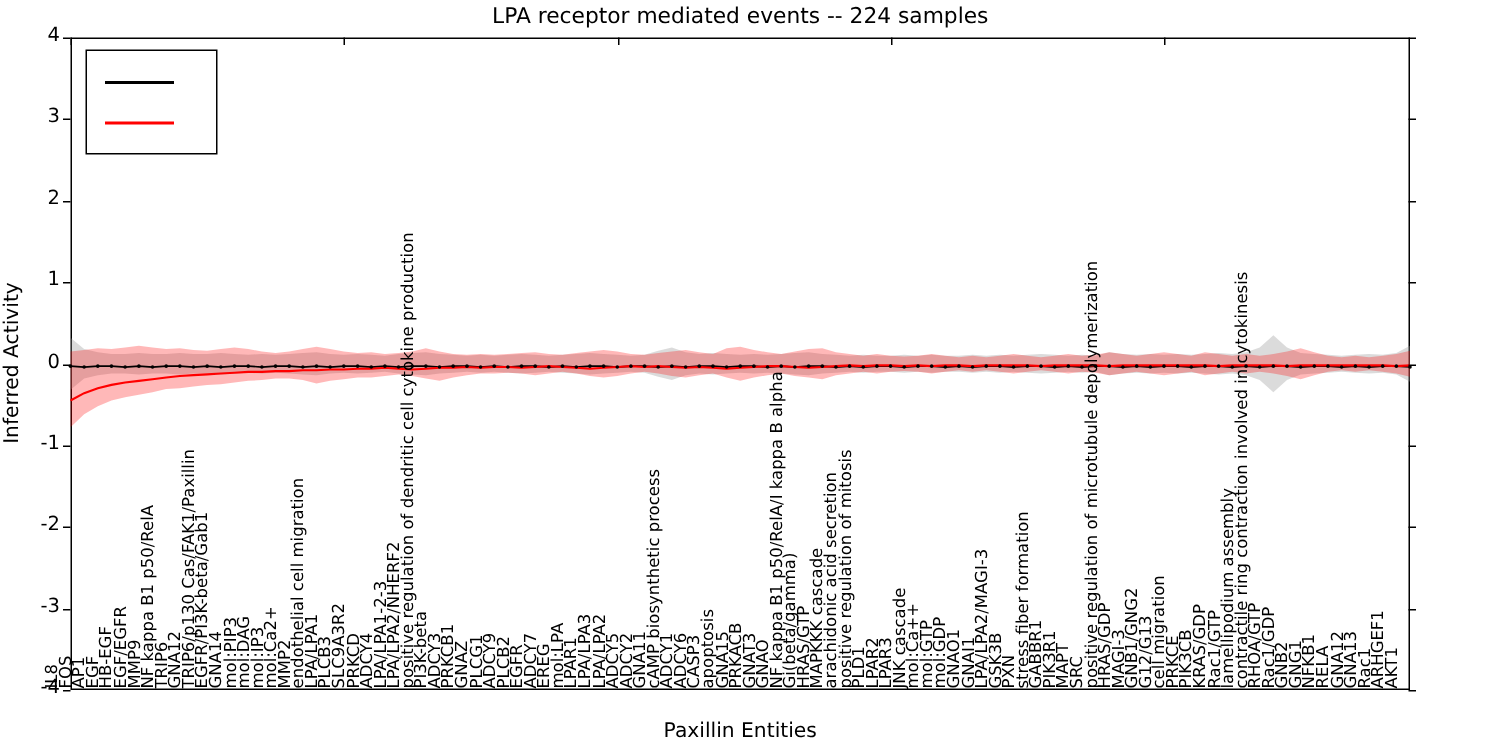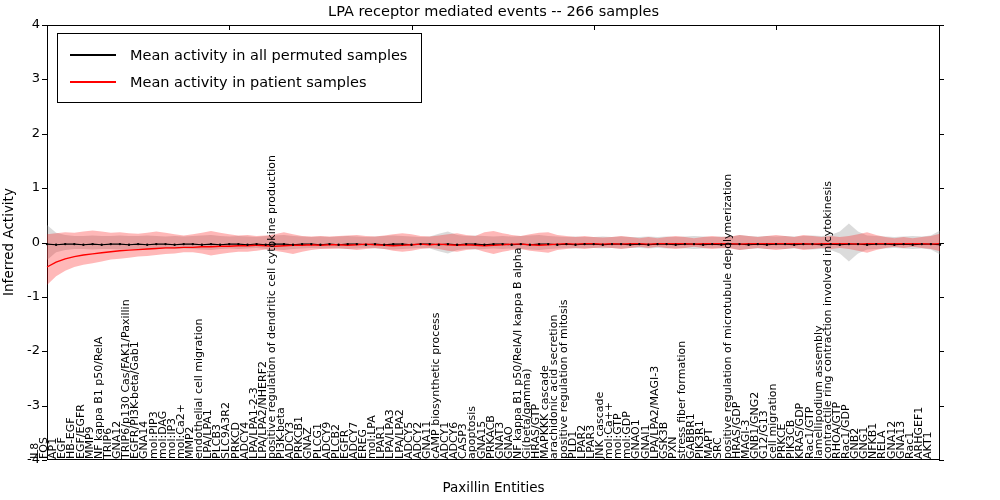--- a/index.html
+++ b/index.html
@@ -21,21 +21,21 @@
                font-size:13.5px;}
   .legend{position:absolute;left:57px;top:33px;background:#fff;border:1px solid #000;
           padding:7px 14px 7px 12px;z-index:5;}
   .legend-row{display:flex;align-items:center;height:27px;}
   .legend-line{display:inline-block;width:46px;height:2px;margin-right:14px;}
   .legend-text{font-size:14.5px;white-space:nowrap;}
 </style>
 </head>
 <body>
 
-<div class="title">LPA receptor mediated events -- 266 samples</div>
+<div class="title">LPA receptor mediated events -- 224 samples</div>
 
 <div class="ylabel">Inferred Activity</div>
 
 <div class="plot-frame"></div>
 
 <div class="plot-area">
   <svg id="plot-svg" width="893" height="435" viewBox="0 0 893 435">
       <path d="M0.0,200.1 L9.1,207.7 L18.2,209.9 L27.3,211.0 L36.4,211.0 L45.6,210.4 L54.7,211.0 L63.8,211.0 L72.9,210.4 L82.0,211.0 L91.1,211.0 L100.2,210.4 L109.3,211.0 L118.5,211.5 L127.6,211.0 L136.7,211.5 L145.8,211.0 L154.9,210.4 L164.0,209.9 L173.1,211.0 L182.2,211.5 L191.4,211.0 L200.5,211.5 L209.6,212.1 L218.7,211.0 L227.8,210.4 L236.9,209.9 L246.0,211.0 L255.1,211.5 L264.3,212.1 L273.4,211.5 L282.5,212.1 L291.6,211.5 L300.7,211.0 L309.8,211.5 L318.9,212.1 L328.0,211.5 L337.2,211.0 L346.3,210.4 L355.4,211.0 L364.5,211.5 L373.6,212.1 L382.7,211.5 L391.8,208.8 L400.9,206.6 L410.1,209.9 L419.2,211.0 L428.3,210.4 L437.4,211.0 L446.5,211.5 L455.6,211.0 L464.7,211.5 L473.8,211.0 L482.9,210.4 L492.1,209.9 L501.2,211.0 L510.3,211.5 L519.4,212.1 L528.5,211.5 L537.6,212.1 L546.7,212.1 L555.8,211.5 L565.0,212.1 L574.1,211.5 L583.2,212.1 L592.3,212.1 L601.4,211.5 L610.5,212.1 L619.6,211.5 L628.7,212.1 L637.9,211.5 L647.0,211.0 L656.1,211.5 L665.2,212.1 L674.3,211.5 L683.4,212.1 L692.5,209.9 L701.6,211.0 L710.8,211.5 L719.9,211.0 L729.0,211.5 L738.1,211.0 L747.2,211.5 L756.3,211.0 L765.4,210.4 L774.5,211.0 L783.7,209.9 L792.8,206.6 L801.9,198.5 L811.0,206.6 L820.1,210.4 L829.2,211.0 L838.3,211.5 L847.4,212.1 L856.6,211.5 L865.7,211.0 L874.8,211.5 L883.9,210.4 L893.0,205.5 L893.0,229.5 L883.9,224.6 L874.8,223.5 L865.7,224.0 L856.6,223.5 L847.4,222.9 L838.3,223.5 L829.2,224.0 L820.1,224.6 L811.0,228.4 L801.9,236.5 L792.8,228.4 L783.7,225.1 L774.5,224.0 L765.4,224.6 L756.3,224.0 L747.2,223.5 L738.1,224.0 L729.0,223.5 L719.9,224.0 L710.8,223.5 L701.6,224.0 L692.5,225.1 L683.4,222.9 L674.3,223.5 L665.2,222.9 L656.1,223.5 L647.0,224.0 L637.9,223.5 L628.7,222.9 L619.6,223.5 L610.5,222.9 L601.4,223.5 L592.3,222.9 L583.2,222.9 L574.1,223.5 L565.0,222.9 L555.8,223.5 L546.7,222.9 L537.6,222.9 L528.5,223.5 L519.4,222.9 L510.3,223.5 L501.2,224.0 L492.1,225.1 L482.9,224.6 L473.8,224.0 L464.7,223.5 L455.6,224.0 L446.5,223.5 L437.4,224.0 L428.3,224.6 L419.2,224.0 L410.1,225.1 L400.9,228.4 L391.8,226.2 L382.7,223.5 L373.6,222.9 L364.5,223.5 L355.4,224.0 L346.3,224.6 L337.2,224.0 L328.0,223.5 L318.9,222.9 L309.8,223.5 L300.7,224.0 L291.6,223.5 L282.5,222.9 L273.4,223.5 L264.3,222.9 L255.1,223.5 L246.0,224.0 L236.9,225.1 L227.8,224.6 L218.7,224.0 L209.6,222.9 L200.5,223.5 L191.4,224.0 L182.2,223.5 L173.1,224.0 L164.0,225.1 L154.9,224.6 L145.8,224.0 L136.7,223.5 L127.6,224.0 L118.5,223.5 L109.3,224.0 L100.2,224.6 L91.1,224.0 L82.0,224.0 L72.9,224.6 L63.8,224.0 L54.7,224.0 L45.6,224.6 L36.4,224.0 L27.3,224.0 L18.2,225.1 L9.1,227.3 L0.0,234.9 Z" fill="#999999" fill-opacity="0.35" stroke="none"></path>
       <path d="M0.0,209.3 L9.1,208.3 L18.2,207.2 L27.3,207.7 L36.4,206.6 L45.6,205.5 L54.7,206.6 L63.8,207.7 L72.9,207.2 L82.0,208.3 L91.1,208.8 L100.2,207.7 L109.3,206.6 L118.5,207.7 L127.6,209.3 L136.7,210.4 L145.8,209.3 L154.9,207.7 L164.0,206.1 L173.1,207.7 L182.2,209.3 L191.4,210.4 L200.5,209.9 L209.6,211.0 L218.7,210.4 L227.8,209.3 L236.9,207.2 L246.0,209.3 L255.1,211.0 L264.3,211.5 L273.4,211.0 L282.5,211.5 L291.6,211.0 L300.7,210.4 L309.8,209.9 L318.9,211.0 L328.0,211.5 L337.2,210.4 L346.3,209.3 L355.4,208.3 L364.5,209.3 L373.6,211.0 L382.7,211.5 L391.8,210.4 L400.9,209.3 L410.1,208.3 L419.2,209.9 L428.3,211.0 L437.4,207.2 L446.5,206.1 L455.6,208.3 L464.7,209.9 L473.8,211.0 L482.9,209.3 L492.1,207.7 L501.2,207.2 L510.3,209.9 L519.4,211.0 L528.5,212.1 L537.6,211.0 L546.7,212.1 L555.8,212.6 L565.0,212.1 L574.1,211.0 L583.2,212.1 L592.3,213.2 L601.4,212.1 L610.5,213.2 L619.6,212.1 L628.7,211.0 L637.9,212.1 L647.0,213.2 L656.1,212.1 L665.2,211.0 L674.3,212.1 L683.4,211.5 L692.5,209.9 L701.6,211.0 L710.8,212.1 L719.9,211.0 L729.0,209.9 L738.1,211.0 L747.2,212.1 L756.3,209.9 L765.4,211.0 L774.5,212.1 L783.7,211.0 L792.8,212.1 L801.9,211.0 L811.0,209.3 L820.1,207.2 L829.2,209.9 L838.3,212.1 L847.4,213.2 L856.6,212.1 L865.7,213.2 L874.8,212.1 L883.9,211.0 L893.0,208.8 L893.0,226.2 L883.9,224.0 L874.8,222.9 L865.7,221.8 L856.6,222.9 L847.4,221.8 L838.3,222.9 L829.2,225.1 L820.1,227.8 L811.0,225.7 L801.9,224.0 L792.8,222.9 L783.7,224.0 L774.5,222.9 L765.4,224.0 L756.3,225.1 L747.2,222.9 L738.1,224.0 L729.0,225.1 L719.9,224.0 L710.8,222.9 L701.6,224.0 L692.5,225.1 L683.4,223.5 L674.3,222.9 L665.2,224.0 L656.1,222.9 L647.0,221.8 L637.9,222.9 L628.7,224.0 L619.6,222.9 L610.5,221.8 L601.4,222.9 L592.3,221.8 L583.2,222.9 L574.1,224.0 L565.0,222.9 L555.8,222.4 L546.7,222.9 L537.6,224.0 L528.5,222.9 L519.4,224.0 L510.3,225.1 L501.2,227.8 L492.1,226.7 L482.9,225.7 L473.8,224.0 L464.7,225.1 L455.6,226.7 L446.5,228.9 L437.4,226.7 L428.3,224.0 L419.2,225.1 L410.1,226.7 L400.9,225.7 L391.8,224.0 L382.7,222.9 L373.6,224.0 L364.5,225.7 L355.4,226.7 L346.3,225.7 L337.2,224.0 L328.0,222.9 L318.9,224.0 L309.8,225.1 L300.7,224.0 L291.6,223.5 L282.5,224.0 L273.4,224.0 L264.3,225.1 L255.1,226.7 L246.0,228.9 L236.9,227.3 L227.8,225.7 L218.7,224.6 L209.6,225.7 L200.5,226.7 L191.4,226.7 L182.2,227.8 L173.1,228.9 L164.0,230.6 L154.9,228.4 L145.8,227.3 L136.7,227.3 L127.6,228.4 L118.5,228.9 L109.3,230.0 L100.2,231.1 L91.1,231.6 L82.0,232.7 L72.9,233.8 L63.8,234.4 L54.7,236.5 L45.6,238.2 L36.4,239.8 L27.3,242.0 L18.2,245.8 L9.1,251.2 L0.0,259.9 Z" fill="#ff0000" fill-opacity="0.28" stroke="none"></path>
       <path d="M0.0,219.1 L9.1,219.7 L18.2,219.1 L27.3,219.1 L36.4,219.7 L45.6,219.1 L54.7,219.7 L63.8,219.1 L72.9,219.1 L82.0,219.7 L91.1,219.1 L100.2,219.7 L109.3,219.1 L118.5,219.1 L127.6,219.7 L136.7,219.1 L145.8,219.1 L154.9,219.7 L164.0,219.1 L173.1,219.7 L182.2,219.1 L191.4,219.1 L200.5,219.7 L209.6,219.1 L218.7,219.7 L227.8,219.1 L236.9,219.1 L246.0,219.7 L255.1,219.1 L264.3,219.1 L273.4,219.7 L282.5,219.1 L291.6,219.7 L300.7,219.1 L309.8,219.1 L318.9,219.7 L328.0,219.1 L337.2,219.7 L346.3,219.1 L355.4,219.1 L364.5,219.7 L373.6,219.1 L382.7,219.1 L391.8,219.7 L400.9,219.1 L410.1,219.7 L419.2,219.1 L428.3,219.1 L437.4,219.7 L446.5,219.1 L455.6,219.1 L464.7,219.7 L473.8,219.1 L482.9,219.7 L492.1,219.1 L501.2,219.1 L510.3,219.7 L519.4,219.1 L528.5,219.7 L537.6,219.1 L546.7,219.1 L555.8,219.7 L565.0,219.1 L574.1,219.1 L583.2,219.7 L592.3,219.1 L601.4,219.7 L610.5,219.1 L619.6,219.1 L628.7,219.7 L637.9,219.1 L647.0,219.1 L656.1,219.7 L665.2,219.1 L674.3,219.7 L683.4,219.1 L692.5,219.1 L701.6,219.7 L710.8,219.1 L719.9,219.7 L729.0,219.1 L738.1,219.1 L747.2,219.7 L756.3,219.1 L765.4,219.1 L774.5,219.7 L783.7,219.1 L792.8,219.7 L801.9,219.1 L811.0,219.1 L820.1,219.7 L829.2,219.1 L838.3,219.1 L847.4,219.7 L856.6,219.1 L865.7,219.7 L874.8,219.1 L883.9,219.1 L893.0,219.7" fill="none" stroke="#000000" stroke-width="1.1"></path>
@@ -276,21 +276,19 @@
     <div class="ytick-label" style="left: 10px; top: 233.5px;">0</div>
     <div class="ytick-label" style="left: 10px; top: 287.875px;">-1</div>
     <div class="ytick-label" style="left: 10px; top: 342.25px;">-2</div>
     <div class="ytick-label" style="left: 10px; top: 396.625px;">-3</div>
     <div class="ytick-label" style="left: 10px; top: 451px;">-4</div>
   </div>
 
 <div class="legend">
   <div class="legend-row">
     <span class="legend-line" style="background: rgb(0, 0, 0);"></span>
-    <span class="legend-text">Mean activity in all permuted samples</span>
   </div>
   <div class="legend-row">
     <span class="legend-line" style="background: rgb(255, 0, 0);"></span>
-    <span class="legend-text">Mean activity in patient samples</span>
   </div>
 </div>
 
 <div class="xlabel-axis">Paxillin Entities</div>
 
 </body></html>

